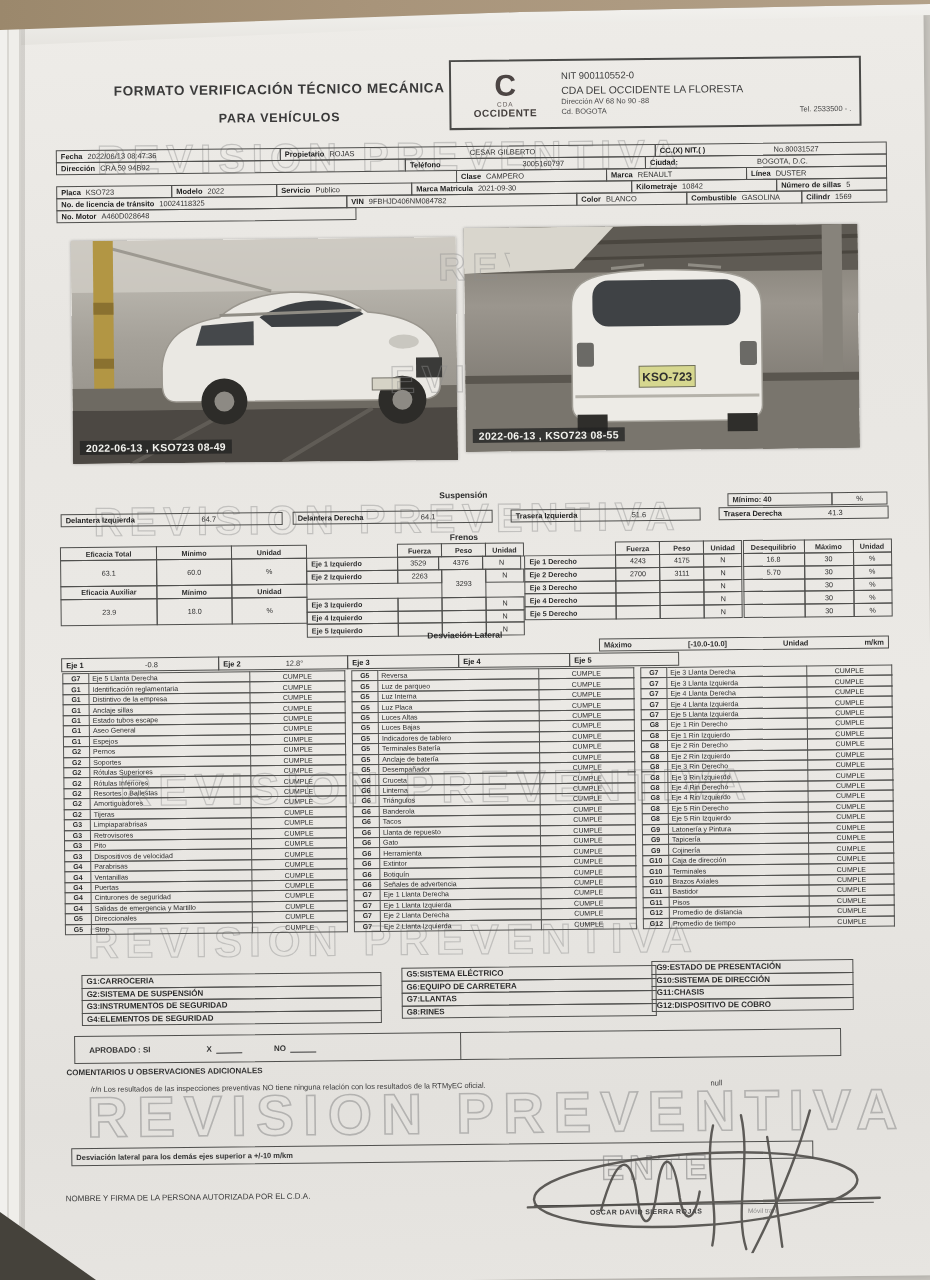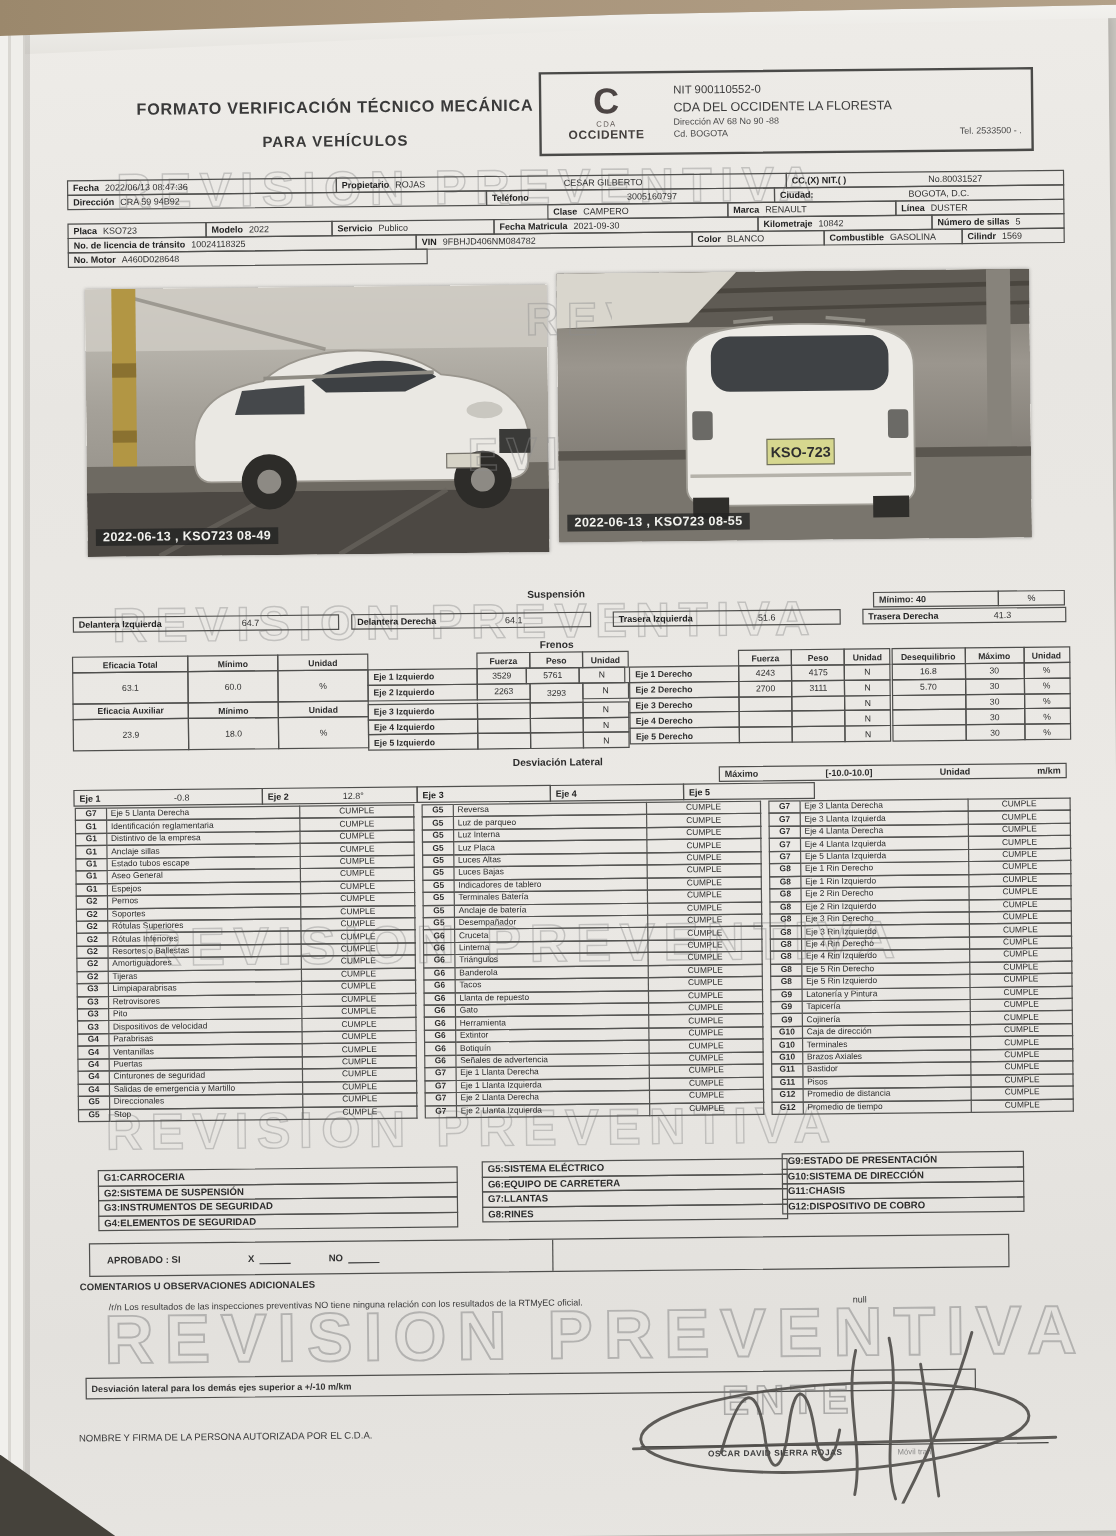--- a/index.html
+++ b/index.html
@@ -180,21 +180,21 @@
           </div>
         <div class="cell" style="width:106px;">
             <span class="lbl">Modelo</span>
             <span class="val">2022</span>
           </div>
         <div class="cell" style="width:136px;">
             <span class="lbl">Servicio</span>
             <span class="val">Publico</span>
           </div>
         <div class="cell" style="width:221px;">
-            <span class="lbl">Fecha Matricula</span>
+            <span class="lbl">Marca Matricula</span>
             <span class="val">2021-09-30</span>
           </div>
         <div class="cell" style="width:146px;">
             <span class="lbl">Kilometraje</span>
             <span class="val">10842</span>
           </div>
         <div class="cell" style="width:111px;">
             <span class="lbl">Número de sillas</span>
             <span class="val">5</span>
           </div>
@@ -358,27 +358,27 @@
       <div id="fr-izq" style="width:219px;">
           <div class="row">
             <div class="fcell fb" style="width: 92px; height: 14px; border: none;"></div>
             <div class="fcell fb" style="width: 45px; height: 14px;">Fuerza</div>
             <div class="fcell fb" style="width: 45px; height: 14px;">Peso</div>
             <div class="fcell fb" style="width: 39px; height: 14px;">Unidad</div>
           </div>
           <div class="row">
             <div class="fcell fl fb" style="width: 92px; height: 13.8px;">Eje 1 Izquierdo</div>
             <div class="fcell" style="width: 42px; height: 13.8px;">3529</div>
-            <div class="fcell" style="width: 45px; height: 13.8px;">5761</div>
+            <div class="fcell" style="width: 45px; height: 13.8px;">4376</div>
             <div class="fcell" style="width: 39px; height: 13.8px;">N</div>
           </div>
           <div class="row">
             <div class="fcell fl fb" style="width: 92px; height: 13.8px;">Eje 2 Izquierdo</div>
             <div class="fcell" style="width: 45px; height: 13.8px;">2263</div>
-            <div class="fcell" style="width: 45px; height: 17px;">3293</div>
+            <div class="fcell" style="width: 45px; height: 29px;">3293</div>
             <div class="fcell" style="width: 39px; height: 13.8px;">N</div>
           </div>
           <div class="row">
             <div class="fcell fl fb" style="width: 92px; height: 13.8px;">Eje 3 Izquierdo</div>
             <div class="fcell" style="width: 45px; height: 13.8px;"></div>
             <div class="fcell" style="width: 45px; height: 13.8px;"></div>
             <div class="fcell" style="width: 39px; height: 13.8px;">N</div>
           </div>
           <div class="row">
             <div class="fcell fl fb" style="width: 92px; height: 13.8px;">Eje 4 Izquierdo</div>

